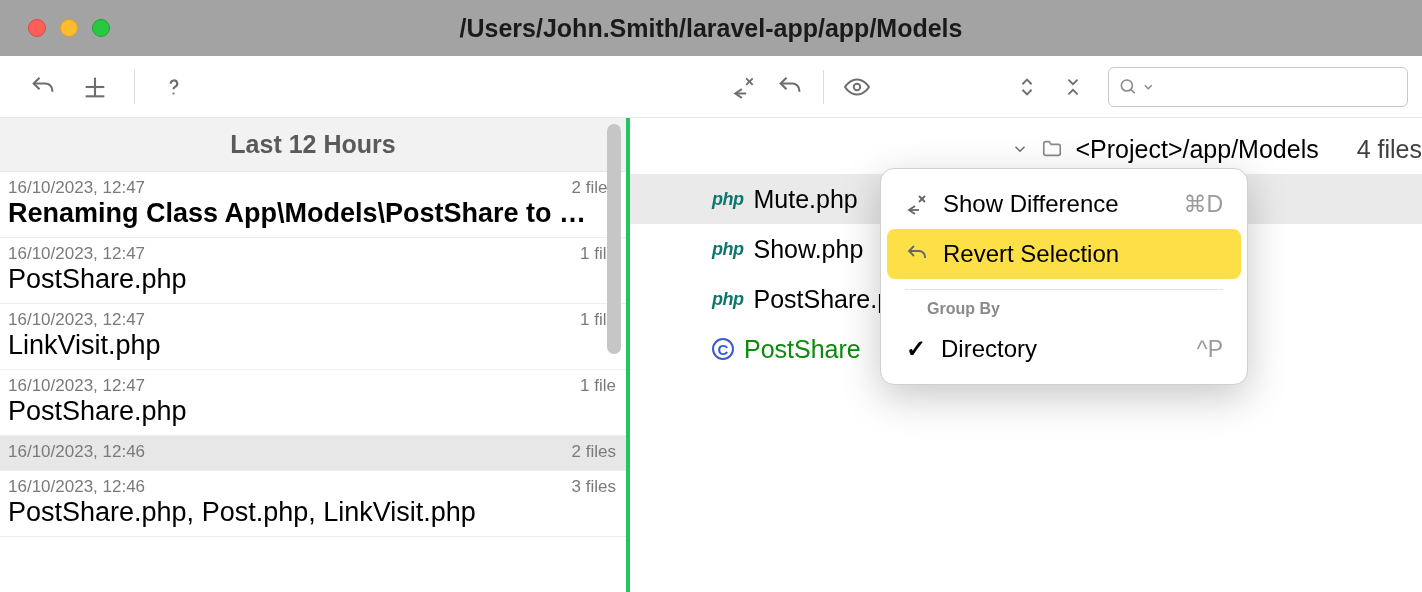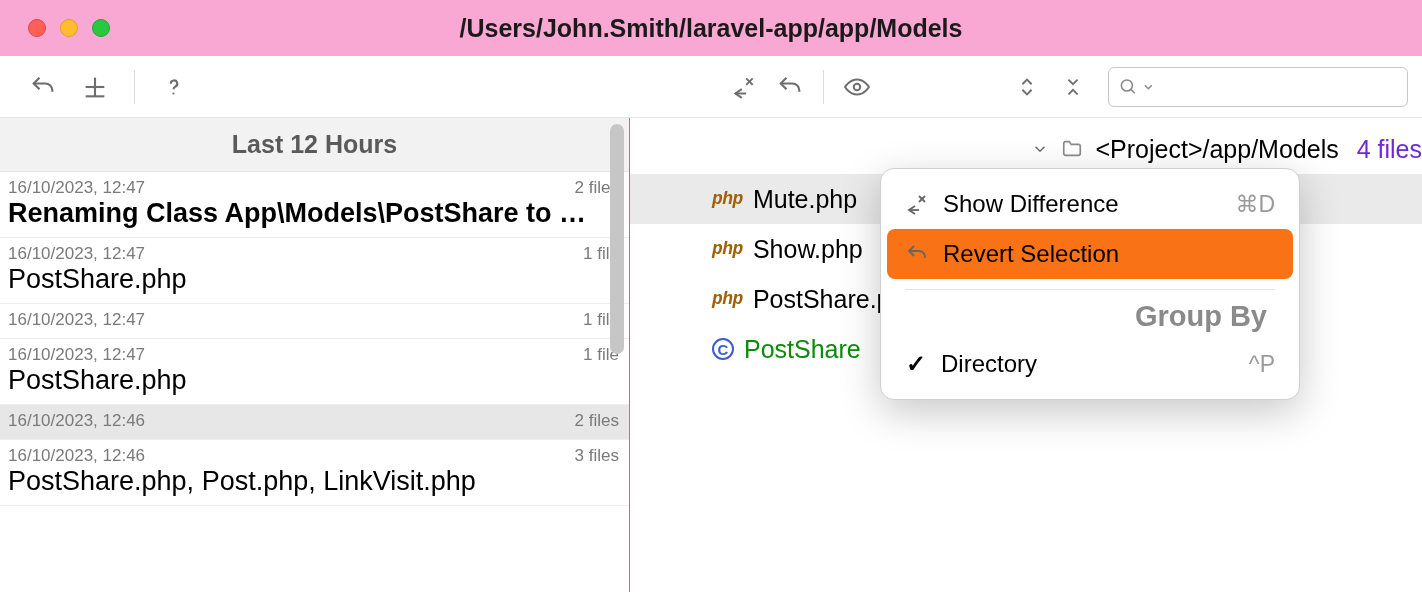--- a/index.html
+++ b/index.html
@@ -1,55 +1,55 @@
 <!DOCTYPE html>
 <html><head>
 <meta charset="utf-8">
 <style>
   * { box-sizing: border-box; margin: 0; padding: 0; }
   html, body { width: 1422px; height: 592px; font-family: -apple-system, "Helvetica Neue", Arial, sans-serif; background:#fff; color:#000; }
-  .titlebar { height:56px; display:flex; align-items:center; position:relative; background:#f9a8d4; }
+  .titlebar { height:56px; display:flex; align-items:center; position:relative; background:#a3a3a3; }
   .traffic { display:flex; gap:14px; padding-left:28px; }
   .dot { width:18px; height:18px; border-radius:50%; }
   .dot.red { background:#ff5f57; border:1px solid #e24640; }
   .dot.yellow { background:#febc2e; border:1px solid #e1a028; }
   .dot.green { background:#28c840; border:1px solid #20a532; }
   .title { position:absolute; left:0; right:0; text-align:center; font-size:25px; font-weight:700; color:#1a1a1a; pointer-events:none; }
   .toolbar { height:62px; border-bottom:1px solid #e6e6e6; display:flex; align-items:center; }
   .tool-left { display:flex; align-items:center; gap:10px; padding-left:22px; }
   .tool-right { margin-left:auto; display:flex; align-items:center; gap:4px; padding-right:14px; }
   .icon-btn { width:42px; height:42px; display:flex; align-items:center; justify-content:center; border-radius:6px; color:#6e6e6e; }
   .divider-v { width:1px; height:34px; background:#dcdcdc; margin:0 8px; }
   .searchbox { width:300px; height:40px; border:1.5px solid #c8c8c8; border-radius:6px; display:flex; align-items:center; padding:0 10px; gap:6px; color:#888; margin-left:10px; }
   .searchbox input { border:none; outline:none; font-size:20px; width:100%; background:transparent; }
   .content { display:flex; height:calc(592px - 56px - 62px); position:relative; }
-  .left-pane { width:630px; border-right:1px solid #22c55e; position:relative; overflow:hidden; }
+  .left-pane { width:630px; border-right:4px solid #22c55e; position:relative; overflow:hidden; }
   .group-header { text-align:center; font-weight:700; font-size:25px; color:#5a5a5a; background:#f2f2f2; padding:12px 0; border-bottom:1px solid #e6e6e6; }
   .history-list { overflow-y:auto; height:calc(100% - 50px); }
   .hist-item { padding:6px 10px 8px 8px; border-bottom:1px solid #eee; background:#fff; cursor:default; }
   .hist-item.selected { background:#e7e7e7; }
   .hist-meta { display:flex; justify-content:space-between; font-size:17px; color:#7a7a7a; }
   .hist-title { font-size:27px; color:#000; white-space:nowrap; overflow:hidden; text-overflow:ellipsis; max-width:580px; }
   .hist-title.bold { font-weight:700; }
   .scroll-thumb { position:absolute; right:5px; top:6px; width:14px; height:230px; background:#c6c6c6; border-radius:7px; }
   .right-pane { flex:1; position:relative; padding-top:6px; }
   .tree-row { display:flex; align-items:center; height:50px; font-size:25px; padding-left:18px; gap:10px; }
   .tree-root { font-weight:400;justify-content:flex-end; }
-  .tree-root .meta { color:#6d28d9; margin-left:8px; }
+  .tree-root .meta { color:#404040; margin-left:28px; }
   .file-row { padding-left:82px; }
   .file-row.selected { background:#eaeaea; padding-right:520px; }
-  .php-badge { font-family:Liberation Mono, monospace; font-size:18px; font-weight:700; font-style:italic; color:#a16207; letter-spacing:-0.5px; }
+  .php-badge { font-family:Liberation Sans, sans-serif; font-size:18px; font-weight:700; font-style:italic; color:#0f766e; letter-spacing:-0.5px; }
   .share-row { color:#0b8a0b; padding-left:82px; }
   .copyright { width:22px; height:22px; border:2.5px solid #3b5bd1; border-radius:50%; display:inline-flex; align-items:center; justify-content:center; color:#3b5bd1; font-size:15px; font-weight:600; }
-  .context-menu { position:absolute; left:250px; top:50px; width:420px; background:#fff; border:1px solid #d0d0d0; border-radius:14px; box-shadow:0 12px 40px rgba(0,0,0,.22); padding:10px 6px; }
+  .context-menu { position:absolute; left:250px; top:50px; width:368px; background:#fff; border:1px solid #d0d0d0; border-radius:14px; box-shadow:0 12px 40px rgba(0,0,0,.22); padding:10px 6px; }
   .menu-item { display:flex; align-items:center; height:50px; padding:0 18px; font-size:24px; border-radius:8px; gap:14px; }
   .menu-item .shortcut { margin-left:auto; color:#9a9a9a; font-size:23px; }
-  .menu-item.hover { background:#f97316; }
+  .menu-item.hover { background:#fde047; }
   .menu-sep { height:1px; background:#e4e4e4; margin:10px 18px 6px 18px; }
-  .menu-label { color:#8a8a8a; font-size:29px; padding:4px 26px 6px 40px; font-weight:600;text-align:right; }
+  .menu-label { color:#8a8a8a; font-size:16px; padding:4px 26px 6px 40px; font-weight:600; }
   .check { width:22px; display:inline-block; text-align:center; font-weight:700; }
   svg { display:block; }
   .folder-icon { color:#8a8a8a; }
   .chevron { color:#6e6e6e; }
 </style>
 </head>
 <body>
 
 <div class="titlebar">
   <div class="traffic">
@@ -149,20 +149,21 @@
             <span>16/10/2023, 12:47</span>
             <span>1 file</span>
           </div>
           <div class="hist-title">PostShare.php</div>
         </div>
         <div class="hist-item">
           <div class="hist-meta">
             <span>16/10/2023, 12:47</span>
             <span>1 file</span>
           </div>
+          <div class="hist-title">LinkVisit.php</div>
         </div>
         <div class="hist-item">
           <div class="hist-meta">
             <span>16/10/2023, 12:47</span>
             <span>1 file</span>
           </div>
           <div class="hist-title">PostShare.php</div>
         </div>
         <div class="hist-item selected">
           <div class="hist-meta">

